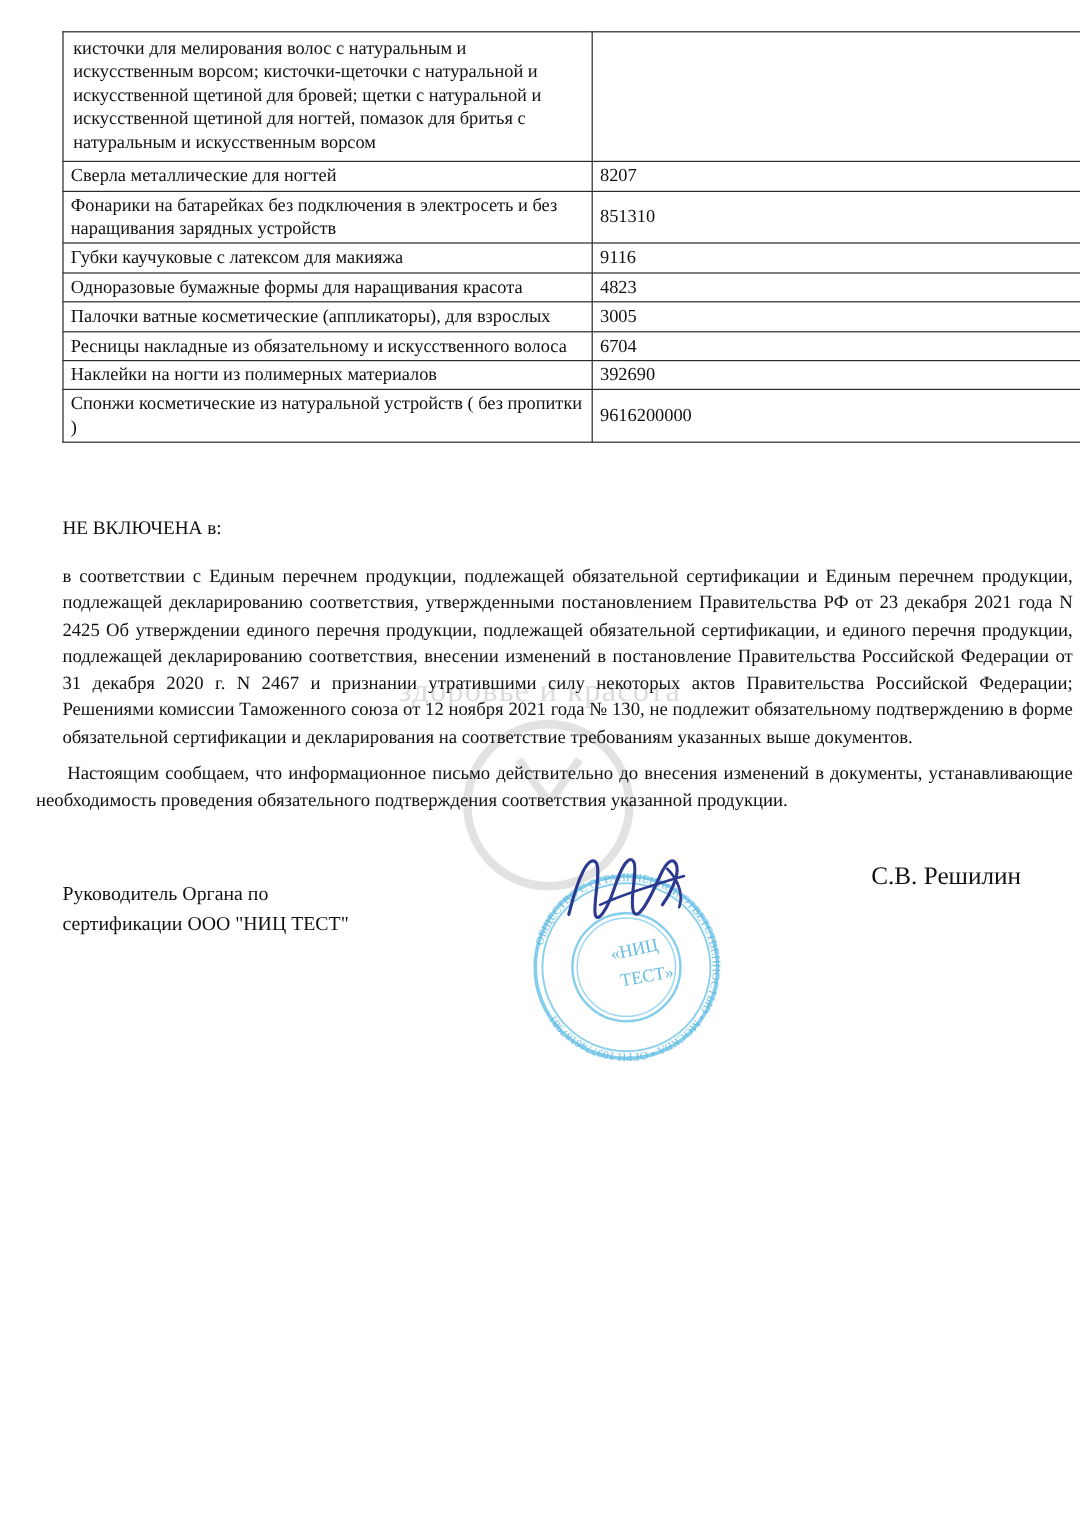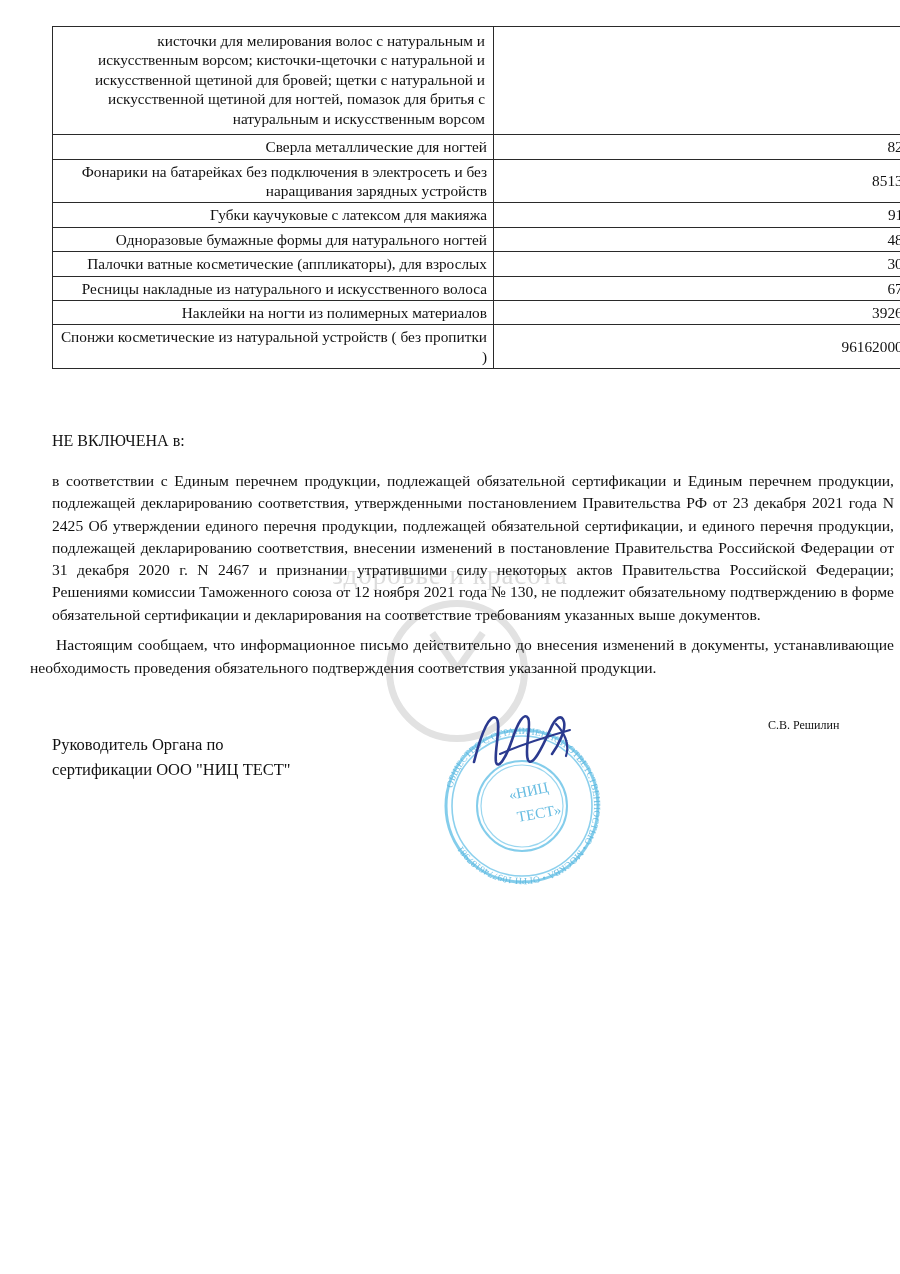--- a/index.html
+++ b/index.html
@@ -95,21 +95,21 @@
     width: 842px;
     border-collapse: collapse;
     table-layout: fixed;
   }
   table.goods td {
     border: 1px solid #2a2a2a;
     font-size: 15.3px;
     line-height: 1.27;
     padding: 2px 6px;
     vertical-align: middle;
-    text-align: right;
+    text-align: left;
     margin-top: 39px;
   }
   table.goods td.name {
     width: 424px;
   }
   table.goods td.code {
     width: 418px;
   }
   table.goods tr.first td.name {
     padding: 4px 8px 6px 8px;
@@ -148,23 +148,23 @@
     position: absolute;
     left: 52px;
     top: 718px;
     font-size: 16.5px;
     line-height: 1.5;
     width: 420px;
     margin-top: 15px;
   }
   .sig-right {
     position: absolute;
-    left: 768px;
+    left: 726px;
     top: 718px;
-    font-size: 12px;
+    font-size: 21px;
   }
 
   
   .stamp {
     position: absolute;
     left: 432px;
     top: 716px;
     width: 180px;
     height: 180px;
     z-index: 2;
@@ -204,29 +204,29 @@
         </tr>
         <tr>
           <td class="name">Фонарики на батарейках без подключения в электросеть и без наращивания зарядных устройств</td>
           <td class="code">851310</td>
         </tr>
         <tr>
           <td class="name">Губки каучуковые с латексом для макияжа</td>
           <td class="code">9116</td>
         </tr>
         <tr>
-          <td class="name">Одноразовые бумажные формы для натурального ногтей</td>
+          <td class="name">Одноразовые бумажные формы для наращивания красота</td>
           <td class="code">4823</td>
         </tr>
         <tr>
           <td class="name">Палочки ватные косметические (аппликаторы), для взрослых</td>
           <td class="code">3005</td>
         </tr>
         <tr>
-          <td class="name">Ресницы накладные из натурального и искусственного волоса</td>
+          <td class="name">Ресницы накладные из обязательному и искусственного волоса</td>
           <td class="code">6704</td>
         </tr>
         <tr>
           <td class="name">Наклейки на ногти из полимерных материалов</td>
           <td class="code">392690</td>
         </tr>
         <tr>
           <td class="name">Спонжи косметические из натуральной устройств ( без пропитки )</td>
           <td class="code">9616200000</td>
         </tr>

